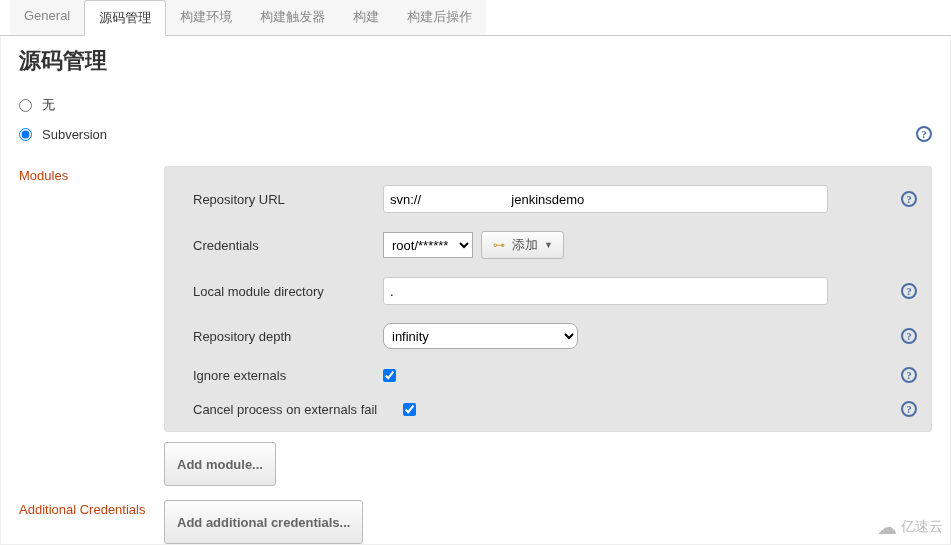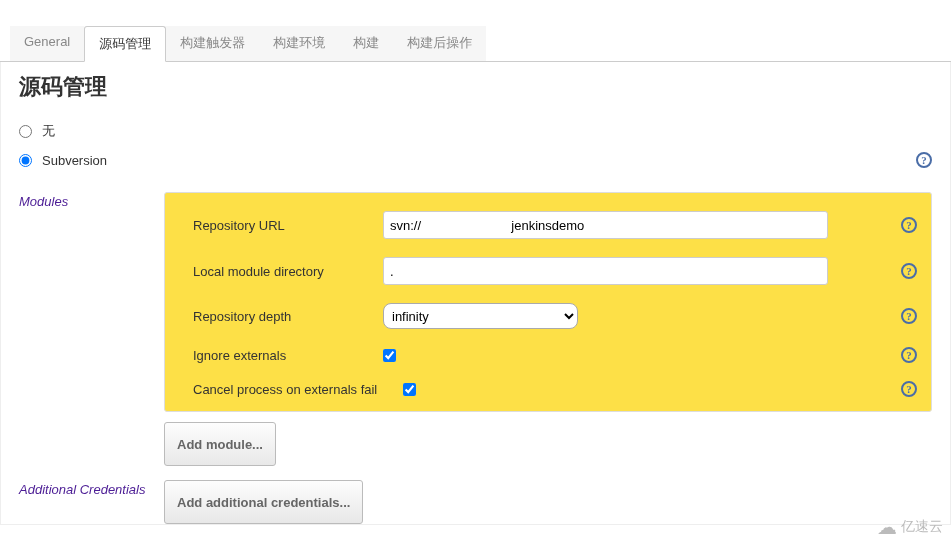--- a/index.html
+++ b/index.html
@@ -1,30 +1,30 @@
 <!DOCTYPE html>
 <html><head>
 <meta charset="utf-8">
 <style>
 * { box-sizing: border-box; margin: 0; padding: 0; }
 body { font-family: Arial, "Microsoft YaHei", sans-serif; font-size: 13px; color: #333; background: #fff; width: 951px; }
-.tabs { display: flex; border-bottom: 1px solid #ccc; padding-left: 10px; margin-top: 26px; }
+.tabs { display: flex; border-bottom: 1px solid #ccc; padding-left: 10px; }
 .tab { padding: 8px 14px; color: #888; cursor: pointer; background: #f6f6f6; }
 .tab.active { background: #fff; border: 1px solid #ccc; border-bottom: 1px solid #fff; margin-bottom: -1px; color: #333; border-radius: 3px 3px 0 0; }
 .content { padding: 8px 18px 0 18px; border: 1px solid #eee; border-top: none; }
 h2.section-title { font-size: 22px; font-weight: bold; margin: 2px 0 14px 0; }
 .radio-row { display: flex; align-items: center; padding: 6px 0; }
 .radio-row input[type=radio] { margin-right: 10px; }
 .radio-row label { color: #333; }
 .help-right { margin-left: auto; }
 .help-icon { display: inline-flex; width: 16px; height: 16px; border: 2px solid #4a6da7; border-radius: 50%; color: #4a6da7; font-weight: bold; font-size: 11px; align-items: center; justify-content: center; cursor: pointer; font-family: Georgia, serif; }
 .sub-section { display: flex; margin-top: 18px; }
-.sub-label { width: 145px; padding-top: 2px; color: #4c1d95; font-style: italic; }
+.sub-label { width: 145px; padding-top: 2px; color: #c2410c; }
 .sub-body { flex: 1; }
-.module-panel { background: #fde047; border: 1px solid #ddd; border-radius: 3px; padding: 18px 14px 14px 28px; }
+.module-panel { background: #e5e5e5; border: 1px solid #ddd; border-radius: 3px; padding: 18px 14px 14px 28px; }
 .field-row { display: flex; align-items: center; margin-bottom: 18px; }
 .field-label { width: 190px; color: #333; }
 .field-control { flex: 1; display: flex; align-items: center; }
 .text-input { width: 100%; max-width: 445px; height: 28px; padding: 3px 6px; border: 1px solid #ccc; border-radius: 3px; font-size: 13px; background: #fff; }
 .text-input.wide { max-width: 445px; }
 select { height: 26px; border: 1px solid #aaa; background: #fff; font-size: 13px; padding: 2px 4px; }
 .cred-select { width: 90px; }
 .depth-select { width: 195px; border-radius: 8px; }
 .btn { display: inline-flex; align-items: center; height: 28px; padding: 0 10px; border: 1px solid #bbb; background: linear-gradient(#fdfdfd, #e8e8e8); border-radius: 3px; cursor: pointer; font-size: 13px; color: #555; }
 .btn-add { margin-left: 8px; }
@@ -35,22 +35,22 @@
 .btn-module { font-weight: bold; color: #666; padding: 0 12px; height: 44px; }
 .watermark { position: fixed; right: 8px; bottom: 6px; font-size: 14px; color: #bbb; display: flex; align-items: center; gap: 4px; pointer-events: none; }
 .watermark .cloud { font-size: 20px; }
 </style>
 </head>
 <body>
 
 <div class="tabs">
   <div class="tab">General</div>
   <div class="tab active">源码管理</div>
+  <div class="tab">构建环境</div>
   <div class="tab">构建触发器</div>
-  <div class="tab">构建环境</div>
   <div class="tab">构建</div>
   <div class="tab">构建后操作</div>
 </div>
 
 <div class="content">
   <h2 class="section-title">源码管理</h2>
 
   <div class="radio-row">
     <input type="radio" name="scm" style="">
     <label>无</label>
@@ -67,20 +67,34 @@
       <div class="module-panel">
 
         <div class="field-row">
           <div class="field-label">Repository URL</div>
           <div class="field-control">
             <input type="text" class="text-input wide" value="svn://                         jenkinsdemo" style="">
           </div>
           <span class="field-help"><span class="help-icon">?</span></span>
         </div>
 
+        <div class="field-row">
+          <div class="field-label">Credentials</div>
+          <div class="field-control">
+            <select class="cred-select">
+              <option>root/******</option>
+            </select>
+            <button class="btn btn-add">
+              <span class="key-icon">⊶</span>
+              <span>添加</span>
+              <span class="caret">▼</span>
+            </button>
+          </div>
+          <span class="field-help"></span>
+        </div>
 
         <div class="field-row">
           <div class="field-label">Local module directory</div>
           <div class="field-control">
             <input type="text" class="text-input wide" value="." style="">
           </div>
           <span class="field-help"><span class="help-icon">?</span></span>
         </div>
 
         <div class="field-row">

